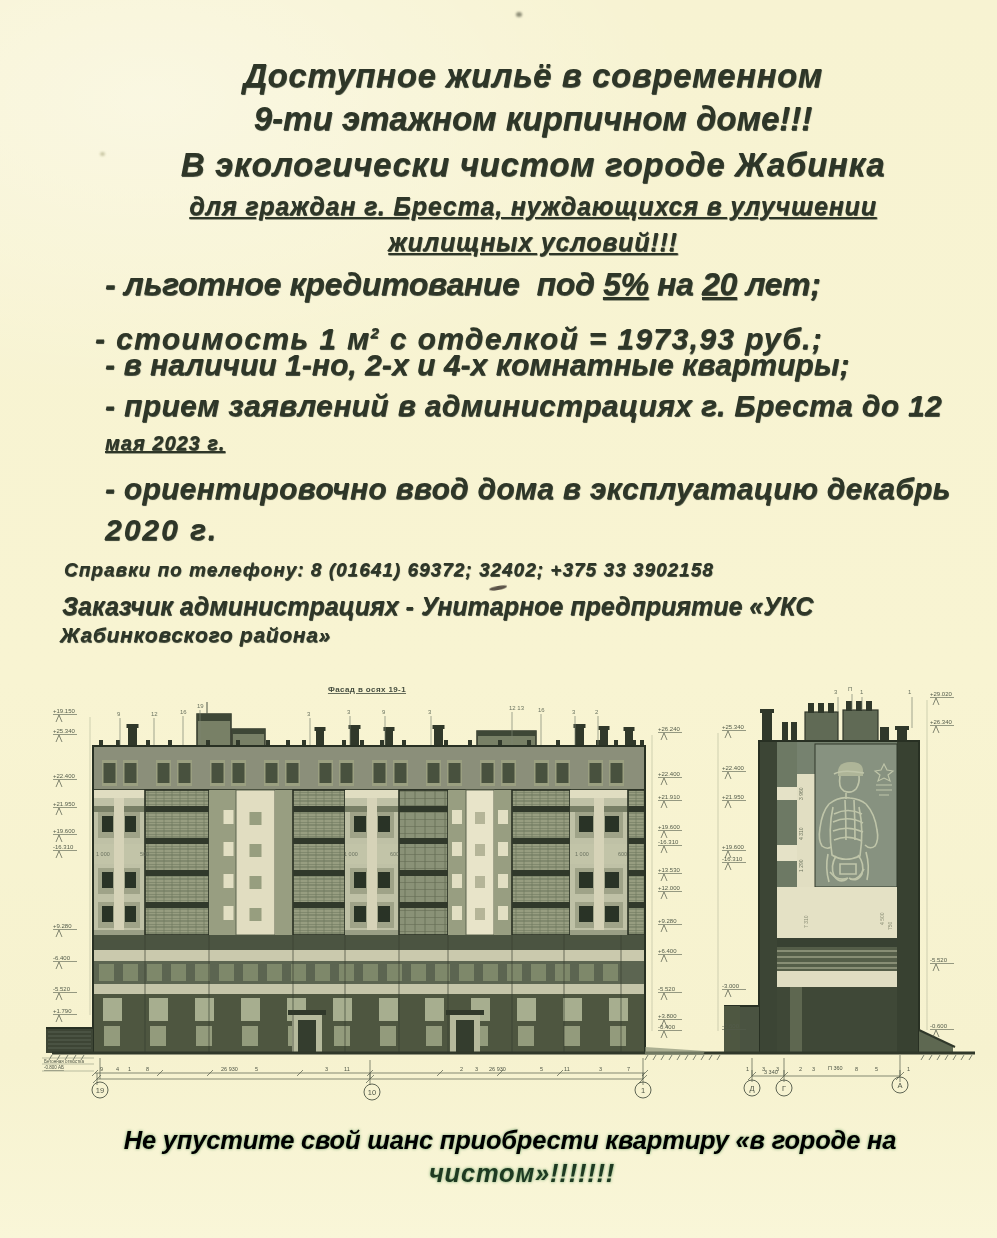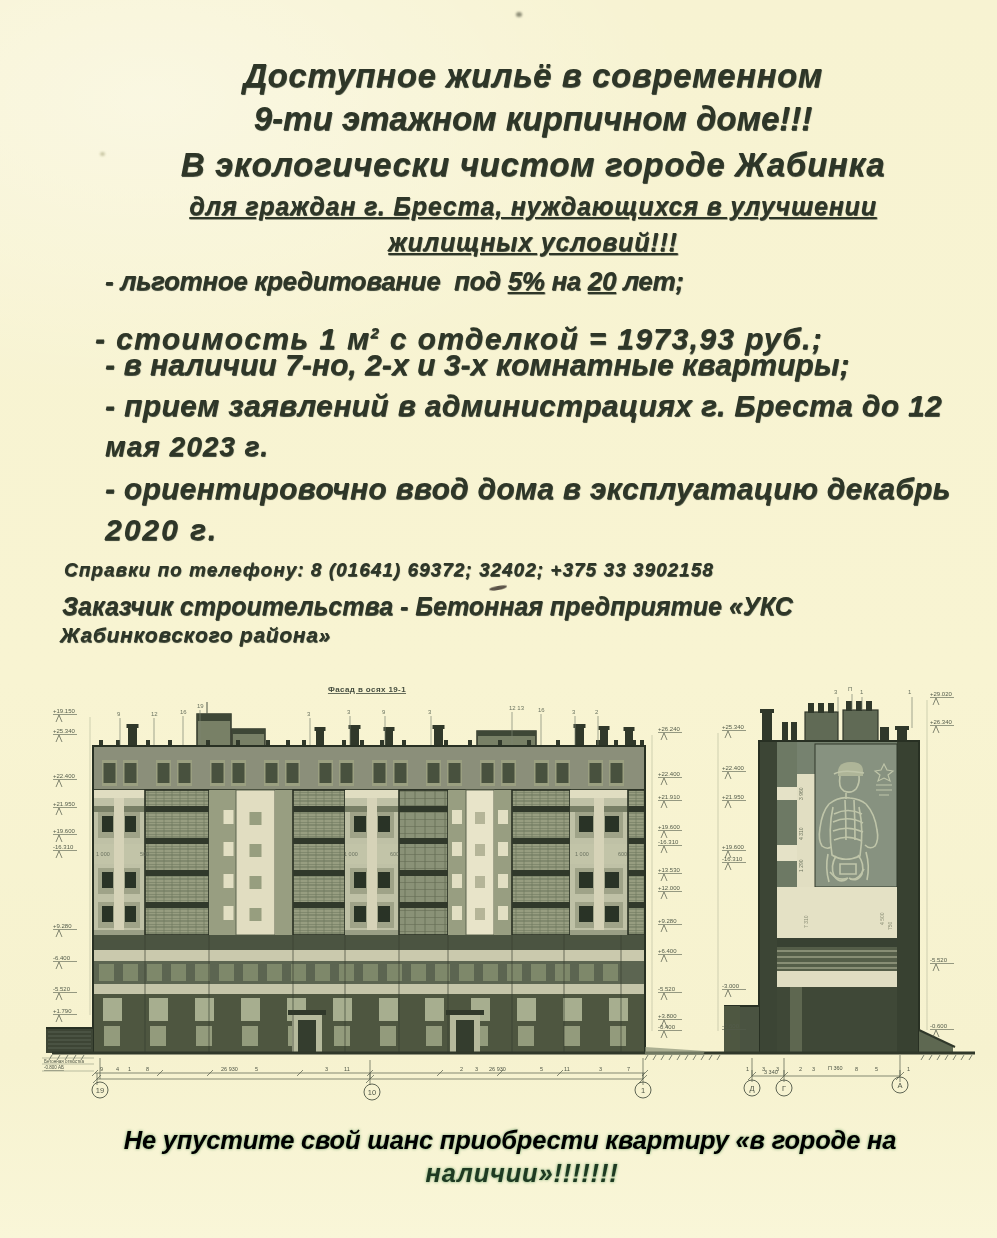--- a/index.html
+++ b/index.html
@@ -16,30 +16,30 @@
 </style></head>
 <body>
 <div id="bg"></div>
 
 <div class="t c" style="top:59px;font-size:33px;letter-spacing:0.6px;">Доступное жильё в современном</div>
 <div class="t c" style="top:102px;font-size:33px;letter-spacing:0px;">9-ти этажном кирпичном доме!!!</div>
 <div class="t c" style="top:148px;font-size:33px;letter-spacing:0.7px;">В экологически чистом городе Жабинка</div>
 <div class="t c u" style="top:194px;font-size:25px;letter-spacing:0.8px;">для граждан г. Бреста, нуждающихся в улучшении</div>
 <div class="t c u" style="top:230px;font-size:25px;letter-spacing:0.8px;">жилищных условий!!!</div>
 
-<div class="t" style="left:105px;top:268px;font-size:26px;letter-spacing:-0.35px;text-align:right;">- льготное кредитование&nbsp; под <span class="u">5%</span> на <span class="u">20</span> лет;</div>
+<div class="t" style="left:105px;top:268px;font-size:32px;letter-spacing:-0.35px;text-align:right;">- льготное кредитование&nbsp; под <span class="u">5%</span> на <span class="u">20</span> лет;</div>
 <div class="t" style="left:95px;top:308px;font-size:30px;letter-spacing:1.35px;margin-top:16px;">- стоимость 1 м<span style="font-size:15px;vertical-align:11px;">2</span> с отделкой = 1973,93 руб.;</div>
-<div class="t" style="left:105px;top:350px;font-size:30px;letter-spacing:0.05px;">- в наличии 7-но, 2-х и 3-х комнатные квартиры;</div>
+<div class="t" style="left:105px;top:350px;font-size:30px;letter-spacing:0.05px;">- в наличии 1-но, 2-х и 4-х комнатные квартиры;</div>
 <div class="t" style="left:105px;top:391px;font-size:30px;letter-spacing:0.35px;">- прием заявлений в администрациях г. Бреста до 12</div>
-<div class="t" style="left:105px;top:433px;font-size:28px;letter-spacing:1.0px;">мая 2023 г.</div>
+<div class="t" style="left:105px;top:433px;font-size:20px;letter-spacing:1.0px;text-decoration:underline;">мая 2023 г.</div>
 <div class="t" style="left:105px;top:474px;font-size:30px;letter-spacing:0.25px;">- ориентировочно ввод дома в эксплуатацию декабрь</div>
 <div class="t" style="left:105px;top:515px;font-size:30px;letter-spacing:2.0px;">2020 г.</div>
 
 <div class="t" style="left:64px;top:560px;font-size:19px;letter-spacing:1.0px;">Справки по телефону: 8 (01641) 69372; 32402; +375 33 3902158</div>
-<div class="t" style="left:62px;top:594px;font-size:25px;letter-spacing:0px;">Заказчик строительства - Бетонная предприятие «УКС</div>
+<div class="t" style="left:62px;top:594px;font-size:25px;letter-spacing:0px;">Заказчик администрациях - Унитарное предприятие «УКС</div>
 <div class="t" style="left:60px;top:624px;font-size:21px;letter-spacing:0.7px;">Жабинковского района»</div>
 
 <svg width="997" height="1238" viewBox="0 0 997 1238">
 <g id="drawing">
 <defs>
 <pattern id="glz" width="8" height="6" patternUnits="userSpaceOnUse">
  <rect width="8" height="6" fill="#97a079"></rect>
  <path d="M0 0H8M0 3H8" stroke="#5d684a" stroke-width="0.8"></path>
  <path d="M4 0V6" stroke="#6d7854" stroke-width="0.7"></path>
 </pattern>
@@ -645,17 +645,17 @@
 </g>
 <g fill="#4a5440" font-size="4.5">
 <text x="44" y="1063">Бетонная отмостка</text>
         <text x="44" y="1069" text-decoration="underline">-0.800 АБ</text>
 </g>
 <path d="M42 1058h52M42 1064h52M42 1071h52" stroke="#7a856a" stroke-width="0.5"></path>
 </g>
 </svg>
 
 <div class="t" style="left:37px;width:946px;text-align:center;top:1128px;font-size:25.5px;letter-spacing:-0.2px;color:#000000;text-shadow:0 0 3px rgba(90,150,90,0.9);">Не упустите свой шанс приобрести квартиру «в городе на</div>
-<div class="t" style="left:49px;width:946px;text-align:center;top:1161px;font-size:25.5px;letter-spacing:0.8px;color:#1e3a22;text-shadow:0 0 3px rgba(90,150,90,0.9);">наличии»!!!!!!!</div>
+<div class="t" style="left:49px;width:946px;text-align:center;top:1161px;font-size:25.5px;letter-spacing:0.8px;color:#1e3a22;text-shadow:0 0 3px rgba(90,150,90,0.9);">чистом»!!!!!!!</div>
 
 <div style="position:absolute;left:489px;top:586px;width:18px;height:4px;background:#4a423a;border-radius:50% 40% 50% 50%;transform:rotate(-10deg);filter:blur(0.6px);opacity:0.9;"></div>
 <div style="position:absolute;left:516px;top:12px;width:6px;height:5px;background:#8d8d77;border-radius:50%;filter:blur(0.8px);"></div>
 <div style="position:absolute;left:100px;top:152px;width:5px;height:4px;background:#c9c6a4;border-radius:50%;filter:blur(1px);"></div>
 
 </body></html>

